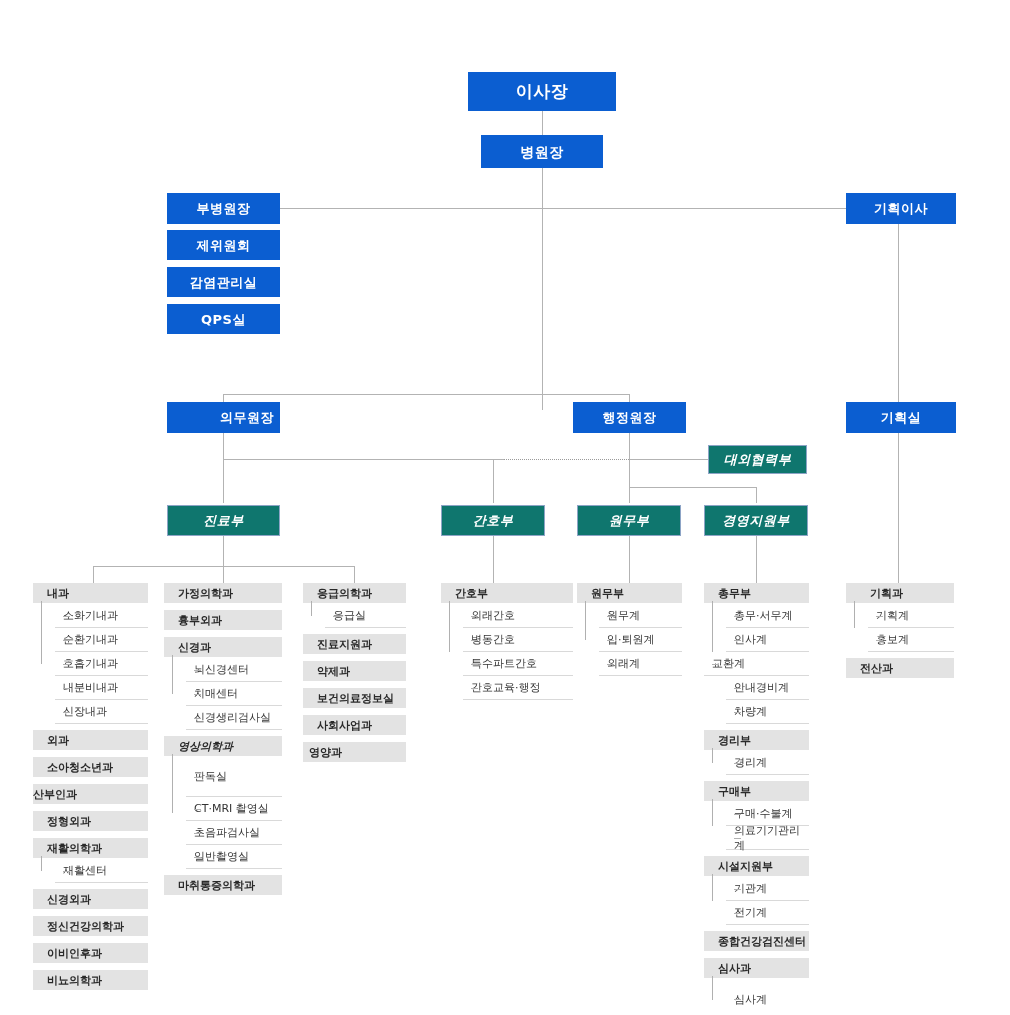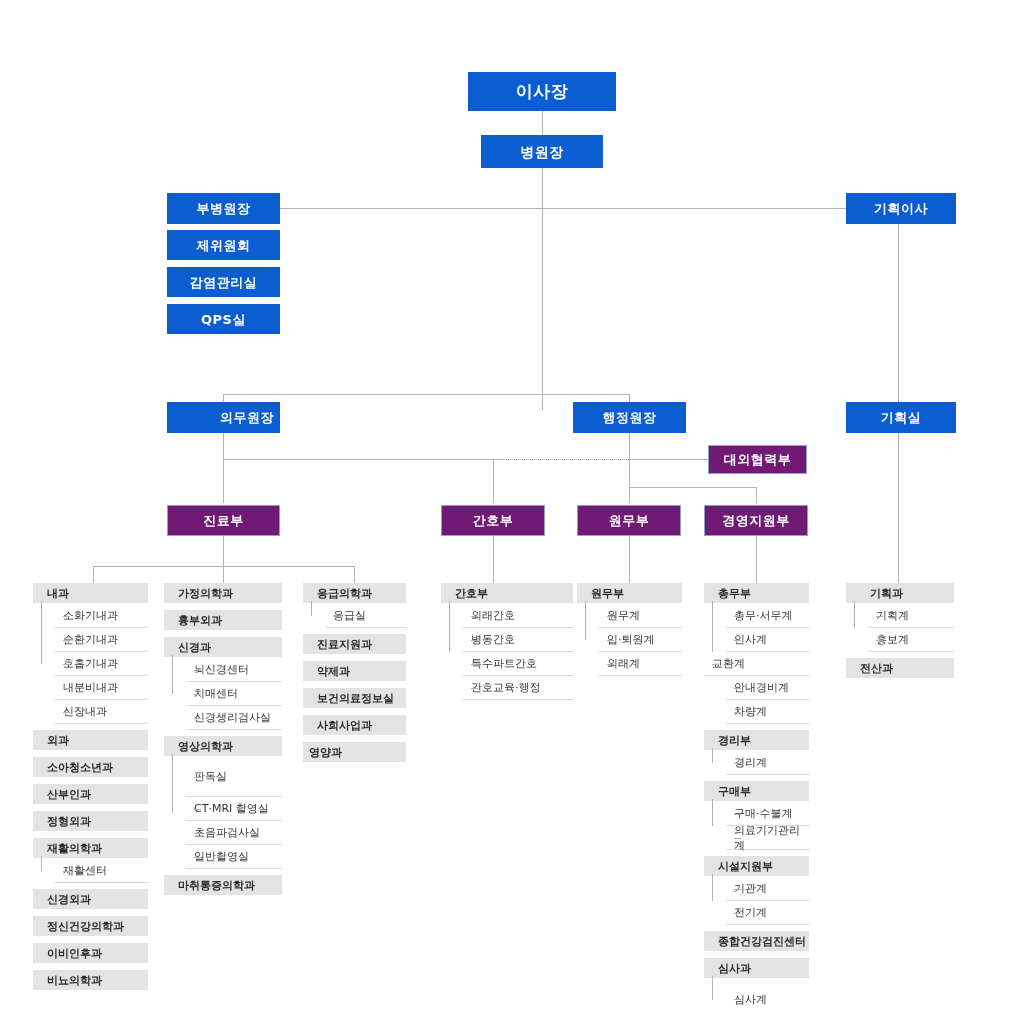--- a/index.html
+++ b/index.html
@@ -32,21 +32,21 @@
     display:flex;
     align-items:center;
     justify-content:center;
     color:#ffffff;
     font-weight:bold;
     letter-spacing:.5px;
     box-sizing:border-box;
     line-height:1;
   }
   .box.primary{background:#0b5ed1;}
-  .box.navy{background:#701a75;border:1px solid #8da4c6;}
+  .box.navy{background:#0f766e;border:1px solid #8da4c6;font-style:italic;}
 
   
   .tree{position:absolute;}
   .grp{position:relative;margin-bottom:6px;}
   .grp:last-child{margin-bottom:0;}
   .hdr{
     background:#e3e3e3;
     color:#2a2a2a;
     font-weight:bold;
     box-sizing:border-box;
@@ -189,21 +189,21 @@
           <div class="kid" style="height: 24px; margin-left: 22px; padding-left: 8px;">신장내과</div>
         </div>
       </div>
       <div class="grp">
         <div class="hdr" style="height: 21px; padding-left: 14px;">외과</div>
       </div>
       <div class="grp">
         <div class="hdr" style="height: 21px; padding-left: 14px;">소아청소년과</div>
       </div>
       <div class="grp">
-        <div class="hdr" style="height: 21px; padding-left: 14px;">산부인과</div>
+        <div class="hdr" style="height: 21px; ">산부인과</div>
       </div>
       <div class="grp">
         <div class="hdr" style="height: 21px; padding-left: 14px;">정형외과</div>
       </div>
       <div class="grp">
         <div class="hdr" style="height: 21px; padding-left: 14px;">재활의학과</div>
         <div class="kids">
           <div class="kid" style="height: 24px; margin-left: 22px; padding-left: 8px;">재활센터</div>
         </div>
       </div>
@@ -230,21 +230,21 @@
       </div>
       <div class="grp">
         <div class="hdr" style="height: 21px; padding-left: 14px;">신경과</div>
         <div class="kids">
           <div class="kid" style="height: 24px; margin-left: 22px; padding-left: 8px;">뇌신경센터</div>
           <div class="kid" style="height: 24px; margin-left: 22px; padding-left: 8px;">치매센터</div>
           <div class="kid" style="height: 24px; margin-left: 22px; padding-left: 8px;">신경생리검사실</div>
         </div>
       </div>
       <div class="grp">
-        <div class="hdr" style="height: 21px; padding-left: 14px;">영상의학과</div>
+        <div class="hdr" style="height: 21px; padding-left: 14px; font-style: italic;">영상의학과</div>
         <div class="kids">
           <div class="kid" style="height: 40px; margin-left: 22px; padding-left: 8px;">판독실</div>
           <div class="kid" style="height: 24px; margin-left: 22px; padding-left: 8px;">CT·MRI 촬영실</div>
           <div class="kid" style="height: 24px; margin-left: 22px; padding-left: 8px;">초음파검사실</div>
           <div class="kid" style="height: 24px; margin-left: 22px; padding-left: 8px;">일반촬영실</div>
         </div>
       </div>
       <div class="grp">
         <div class="hdr" style="height: 21px; padding-left: 14px;">마취통증의학과</div>
       </div>

